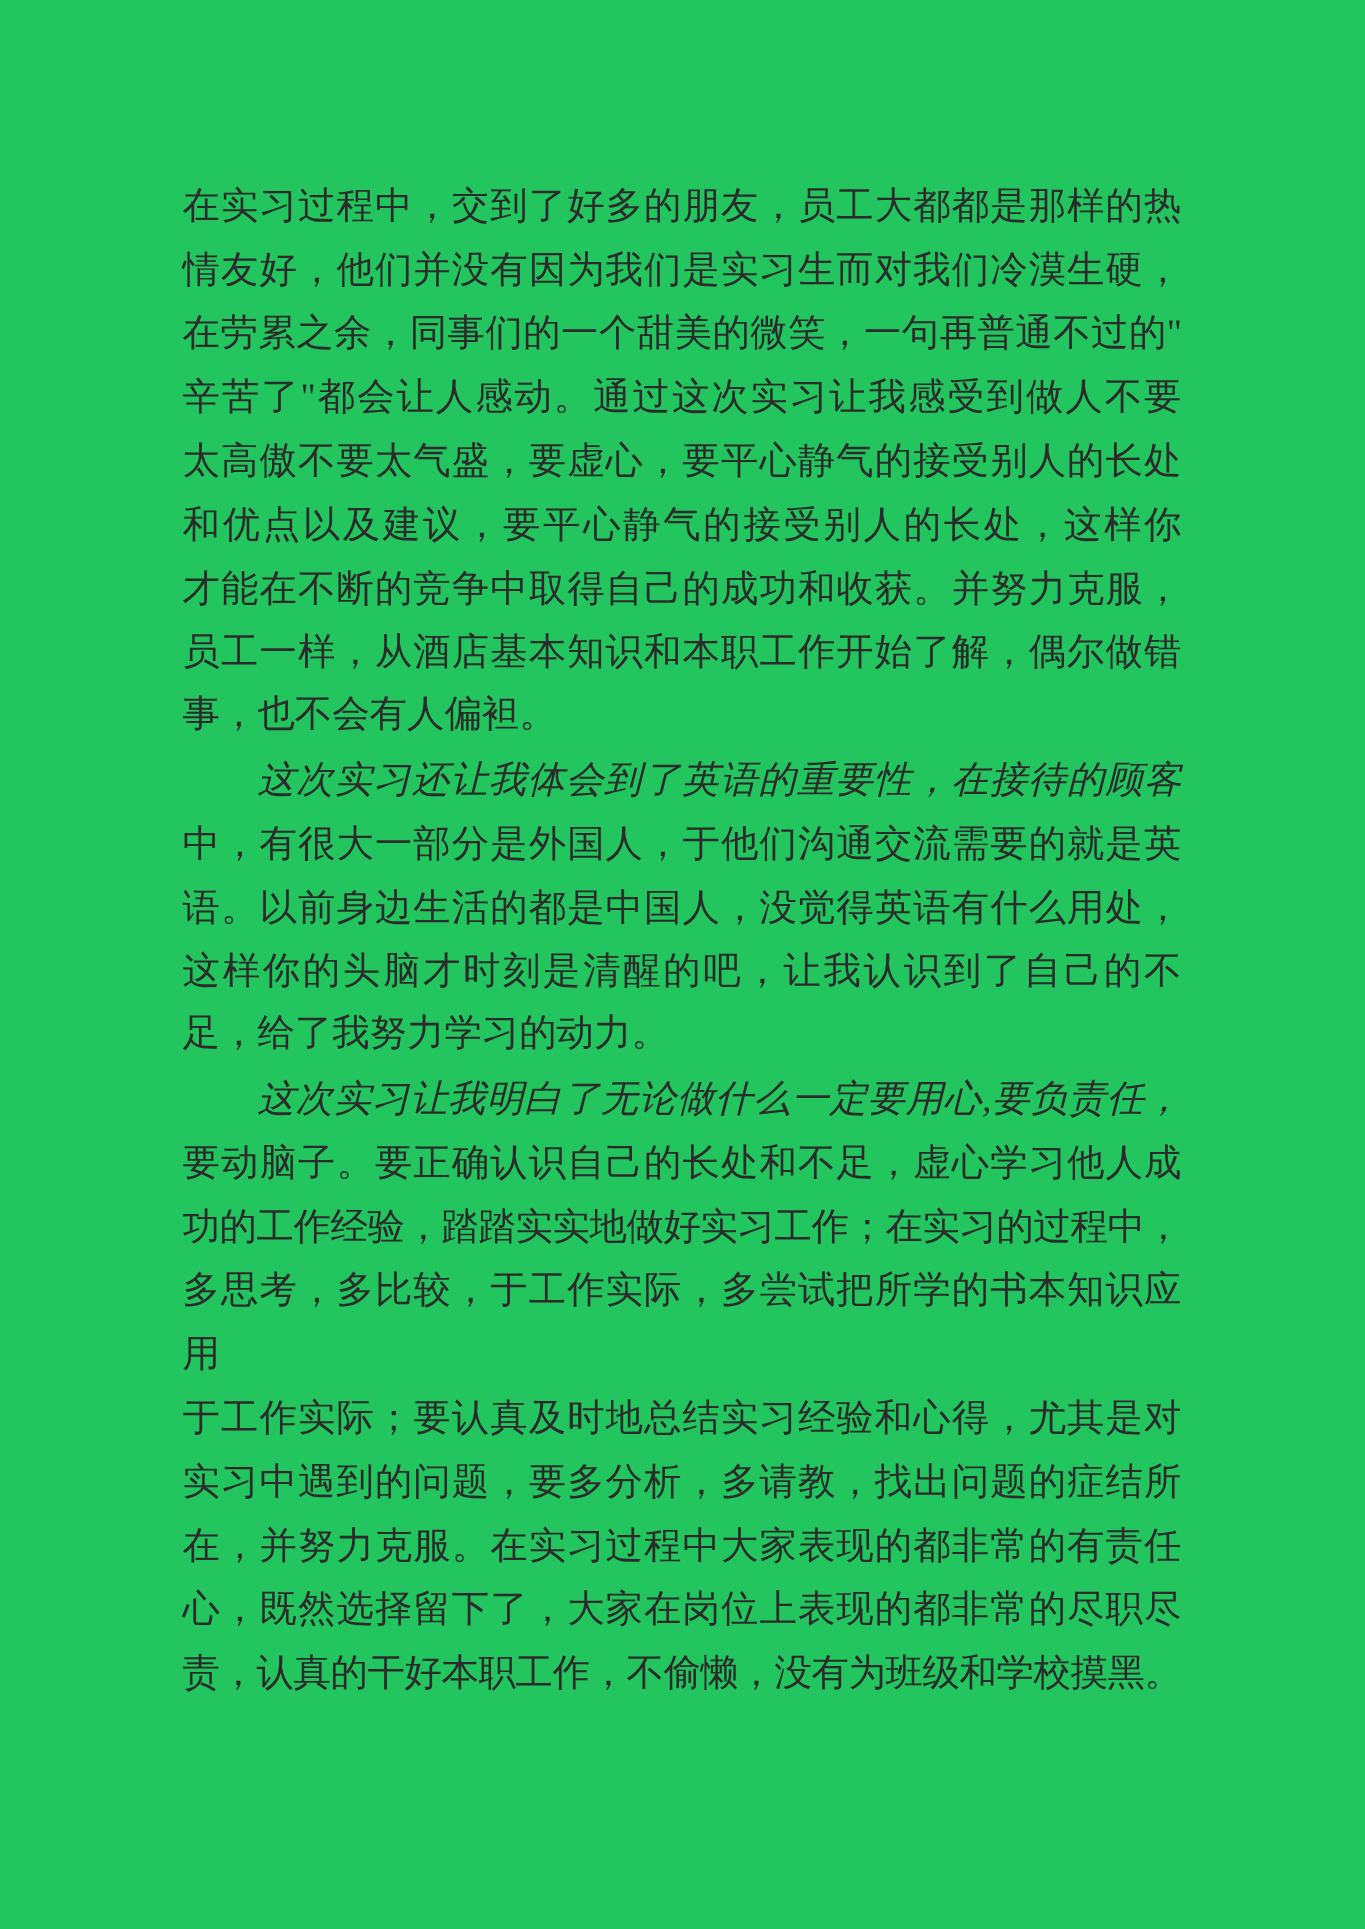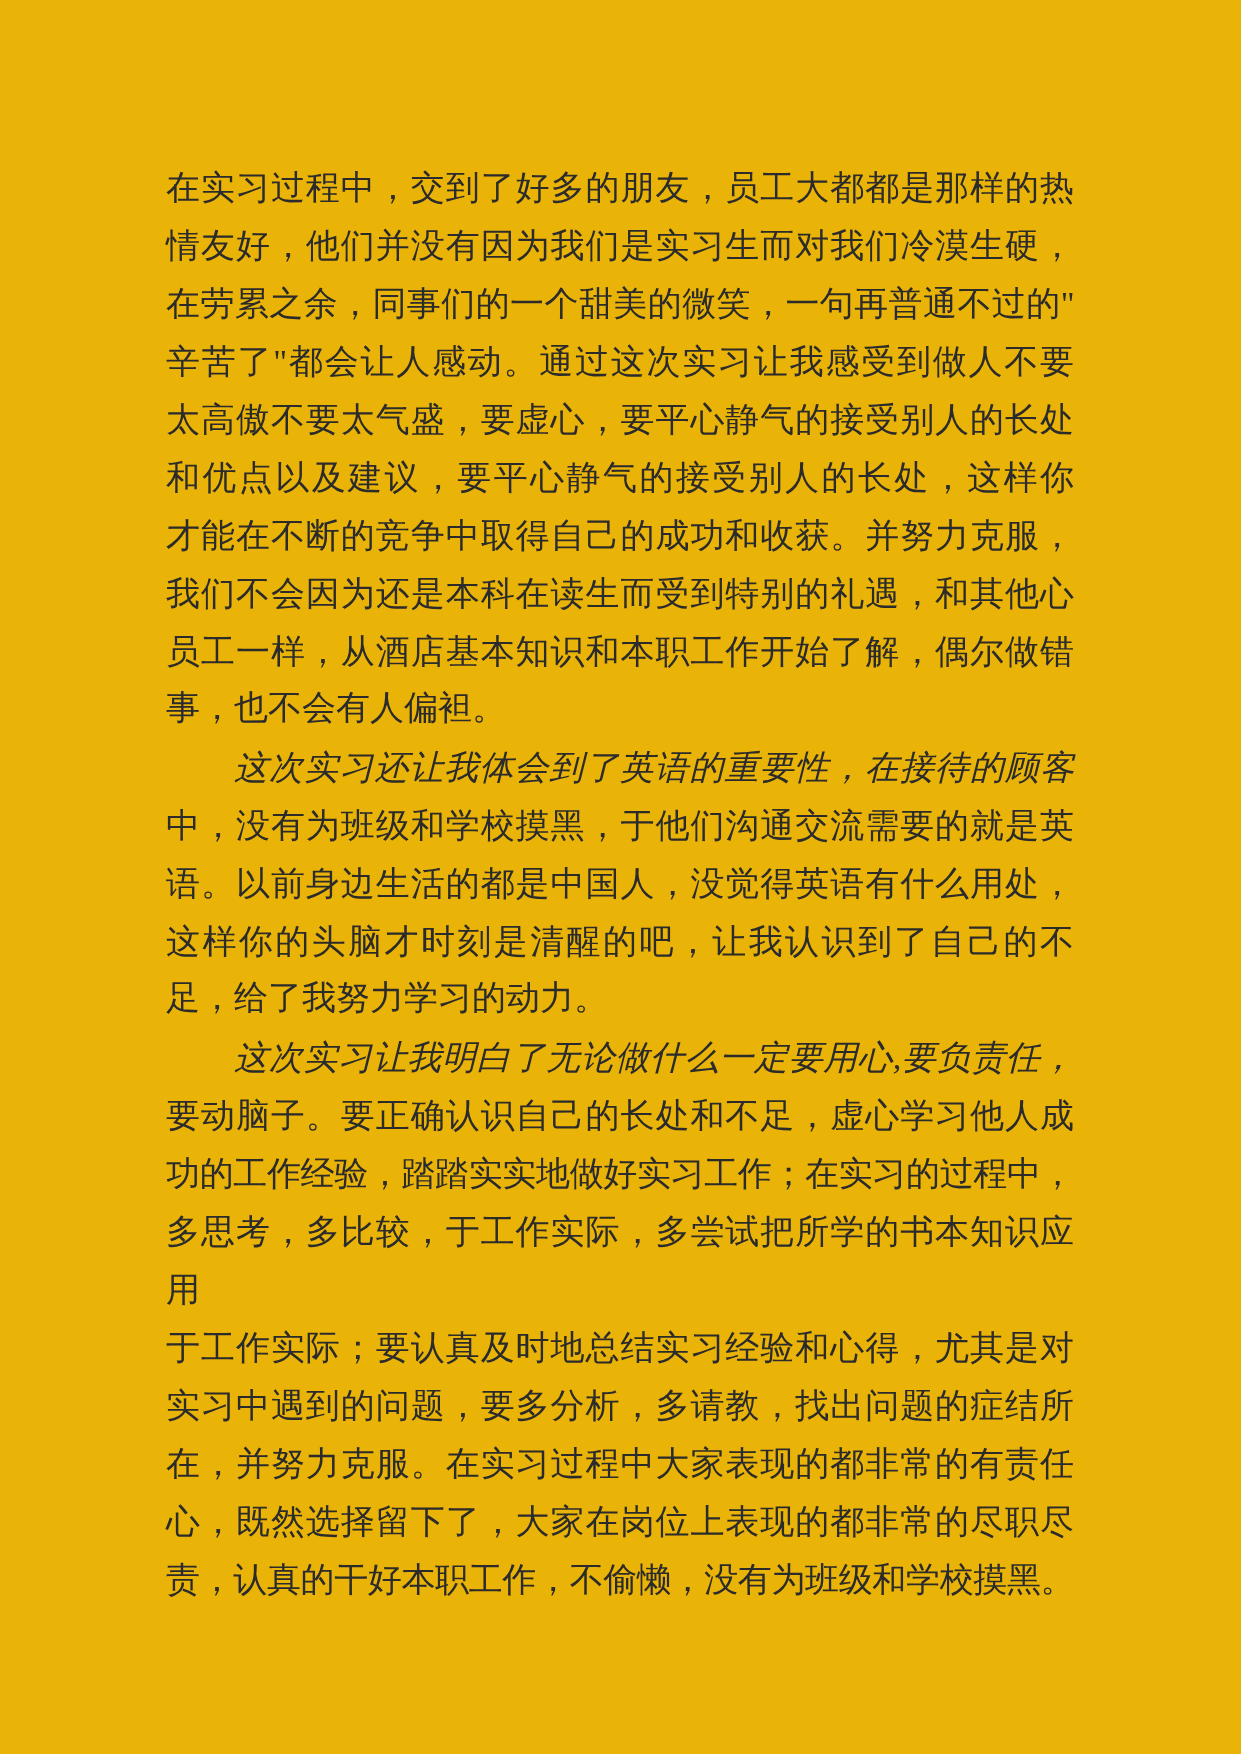--- a/index.html
+++ b/index.html
@@ -4,21 +4,21 @@
 <style>
   html, body {
     margin: 0;
     padding: 0;
     background: #ffffff;
   }
   .page {
     position: relative;
     width: 1241px;
     height: 1754px;
-    background: #eab308;
+    background: #22c55e;
     overflow: hidden;
     font-family: "Liberation Serif", serif;
   }
   .doc-body {
     position: absolute;
     left: 166px;
     top: 159px;
     width: 908px;
     color: #2b2b2b;
     font-size: 34px;
@@ -48,25 +48,24 @@
 
 <div class="page">
   <div class="doc-body">
       <div class="text-line">在实习过程中，交到了好多的朋友，员工大都都是那样的热</div>
       <div class="text-line">情友好，他们并没有因为我们是实习生而对我们冷漠生硬，</div>
       <div class="text-line tight">在劳累之余，同事们的一个甜美的微笑，一句再普通不过的"</div>
       <div class="text-line">辛苦了"都会让人感动。通过这次实习让我感受到做人不要</div>
       <div class="text-line">太高傲不要太气盛，要虚心，要平心静气的接受别人的长处</div>
       <div class="text-line">和优点以及建议，要平心静气的接受别人的长处，这样你</div>
       <div class="text-line">才能在不断的竞争中取得自己的成功和收获。并努力克服，</div>
-      <div class="text-line">我们不会因为还是本科在读生而受到特别的礼遇，和其他心</div>
       <div class="text-line">员工一样，从酒店基本知识和本职工作开始了解，偶尔做错</div>
       <div class="text-line no-fill">事，也不会有人偏袒。</div>
       <div class="text-line indent">这次实习还让我体会到了英语的重要性，在接待的顾客</div>
-      <div class="text-line">中，没有为班级和学校摸黑，于他们沟通交流需要的就是英</div>
+      <div class="text-line">中，有很大一部分是外国人，于他们沟通交流需要的就是英</div>
       <div class="text-line">语。以前身边生活的都是中国人，没觉得英语有什么用处，</div>
       <div class="text-line">这样你的头脑才时刻是清醒的吧，让我认识到了自己的不</div>
       <div class="text-line no-fill">足，给了我努力学习的动力。</div>
       <div class="text-line indent tight">这次实习让我明白了无论做什么一定要用心,要负责任，</div>
       <div class="text-line">要动脑子。要正确认识自己的长处和不足，虚心学习他人成</div>
       <div class="text-line tight">功的工作经验，踏踏实实地做好实习工作；在实习的过程中，</div>
       <div class="text-line">多思考，多比较，于工作实际，多尝试把所学的书本知识应用</div>
       <div class="text-line">于工作实际；要认真及时地总结实习经验和心得，尤其是对</div>
       <div class="text-line">实习中遇到的问题，要多分析，多请教，找出问题的症结所</div>
       <div class="text-line">在，并努力克服。在实习过程中大家表现的都非常的有责任</div>

